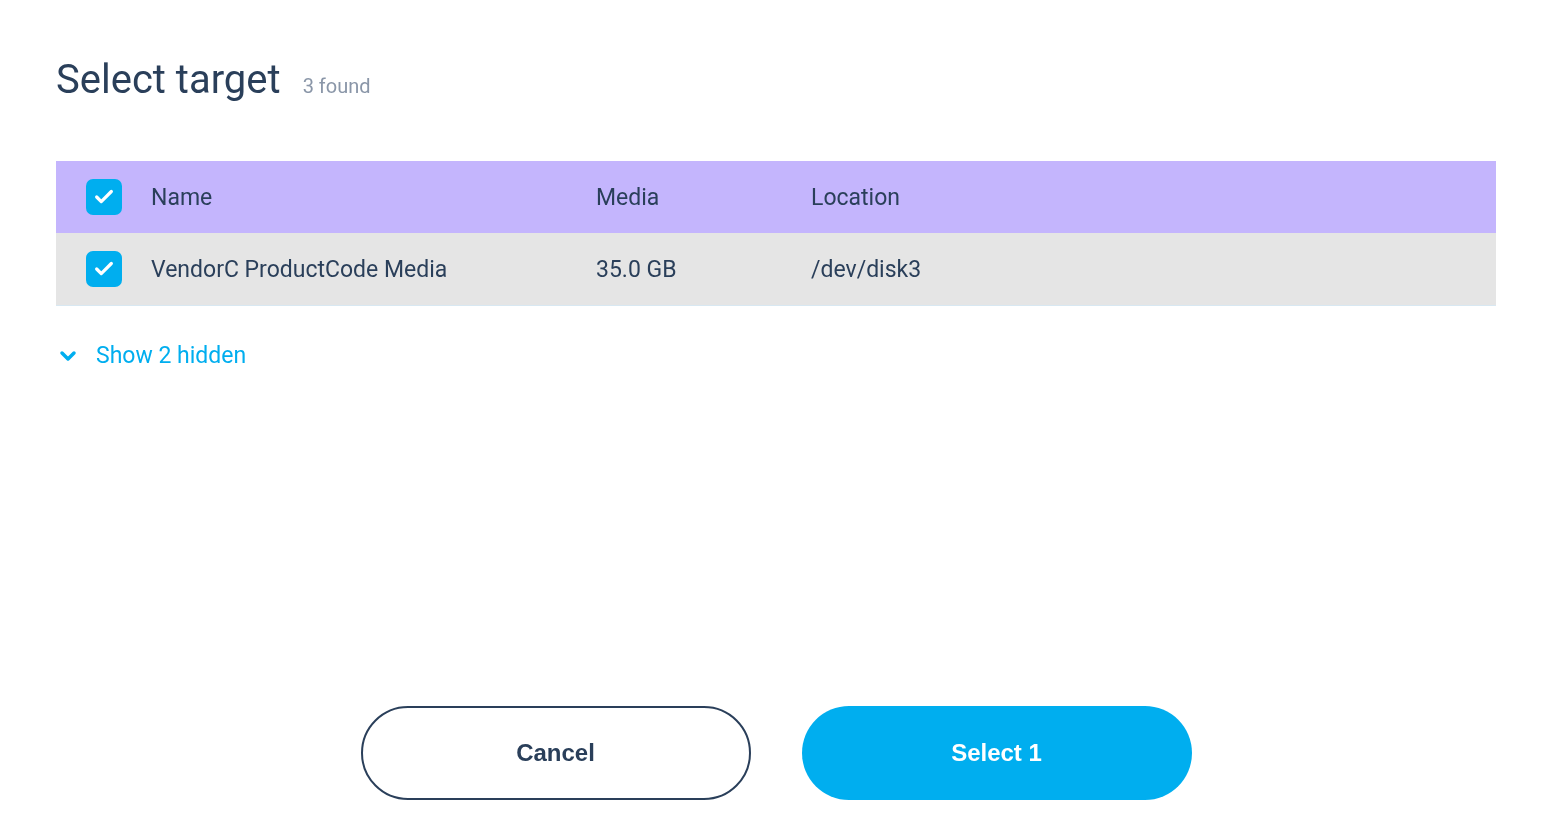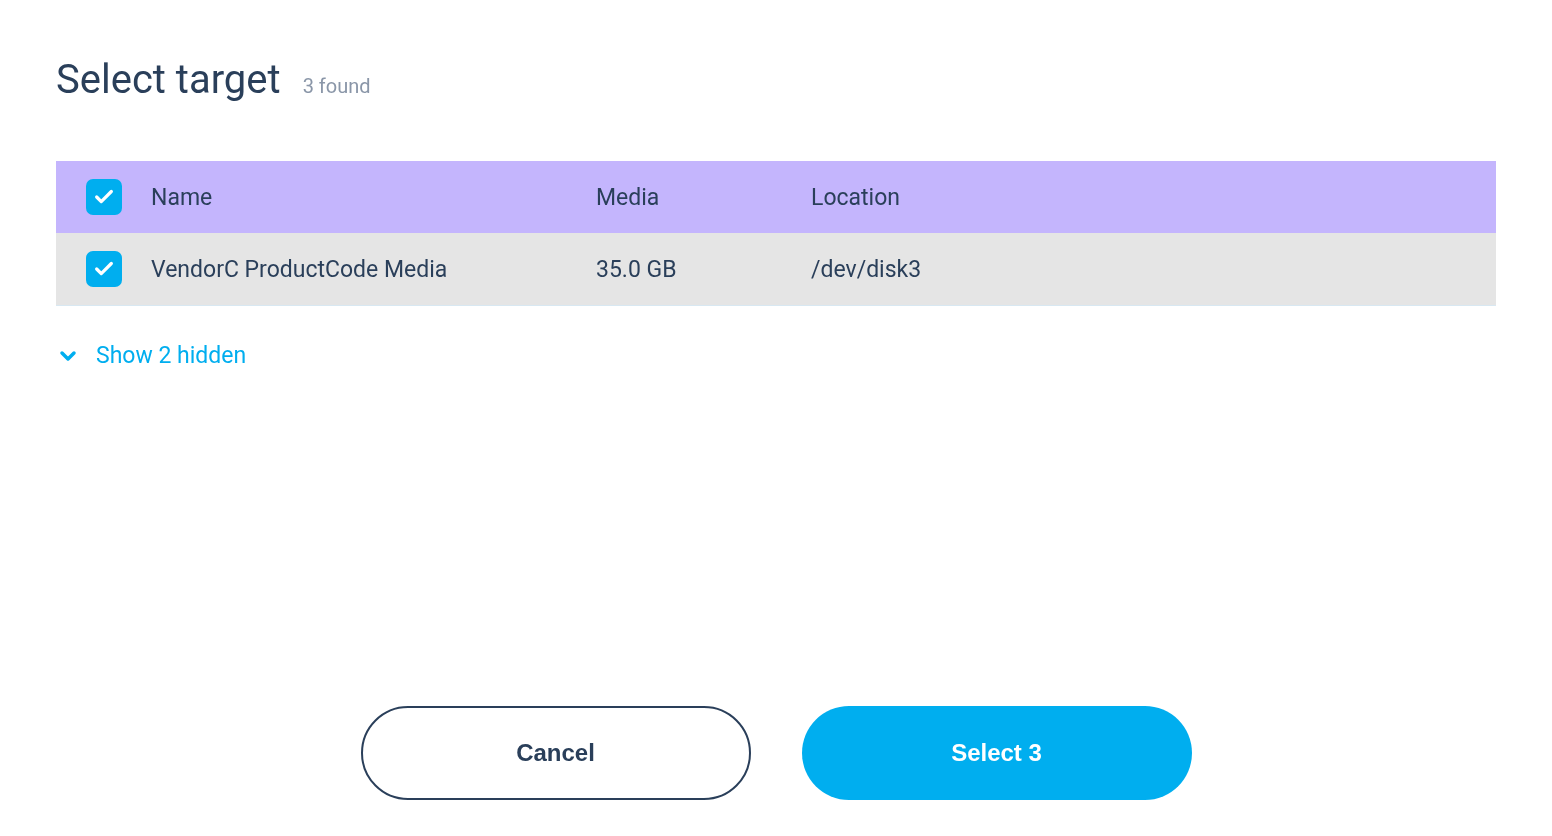--- a/index.html
+++ b/index.html
@@ -169,14 +169,14 @@
   <div class="show-hidden">
     <svg viewBox="0 0 24 24" fill="none" stroke="#00aeef" stroke-width="3.5" stroke-linecap="round" stroke-linejoin="round">
       <polyline points="6 9 12 15 18 9"></polyline>
     </svg>
     <span>Show 2 hidden</span>
   </div>
 </div>
 
 <div class="footer">
   <button class="btn btn-cancel">Cancel</button>
-  <button class="btn btn-select">Select 3</button>
+  <button class="btn btn-select">Select 1</button>
 </div>
 
 </body></html>

